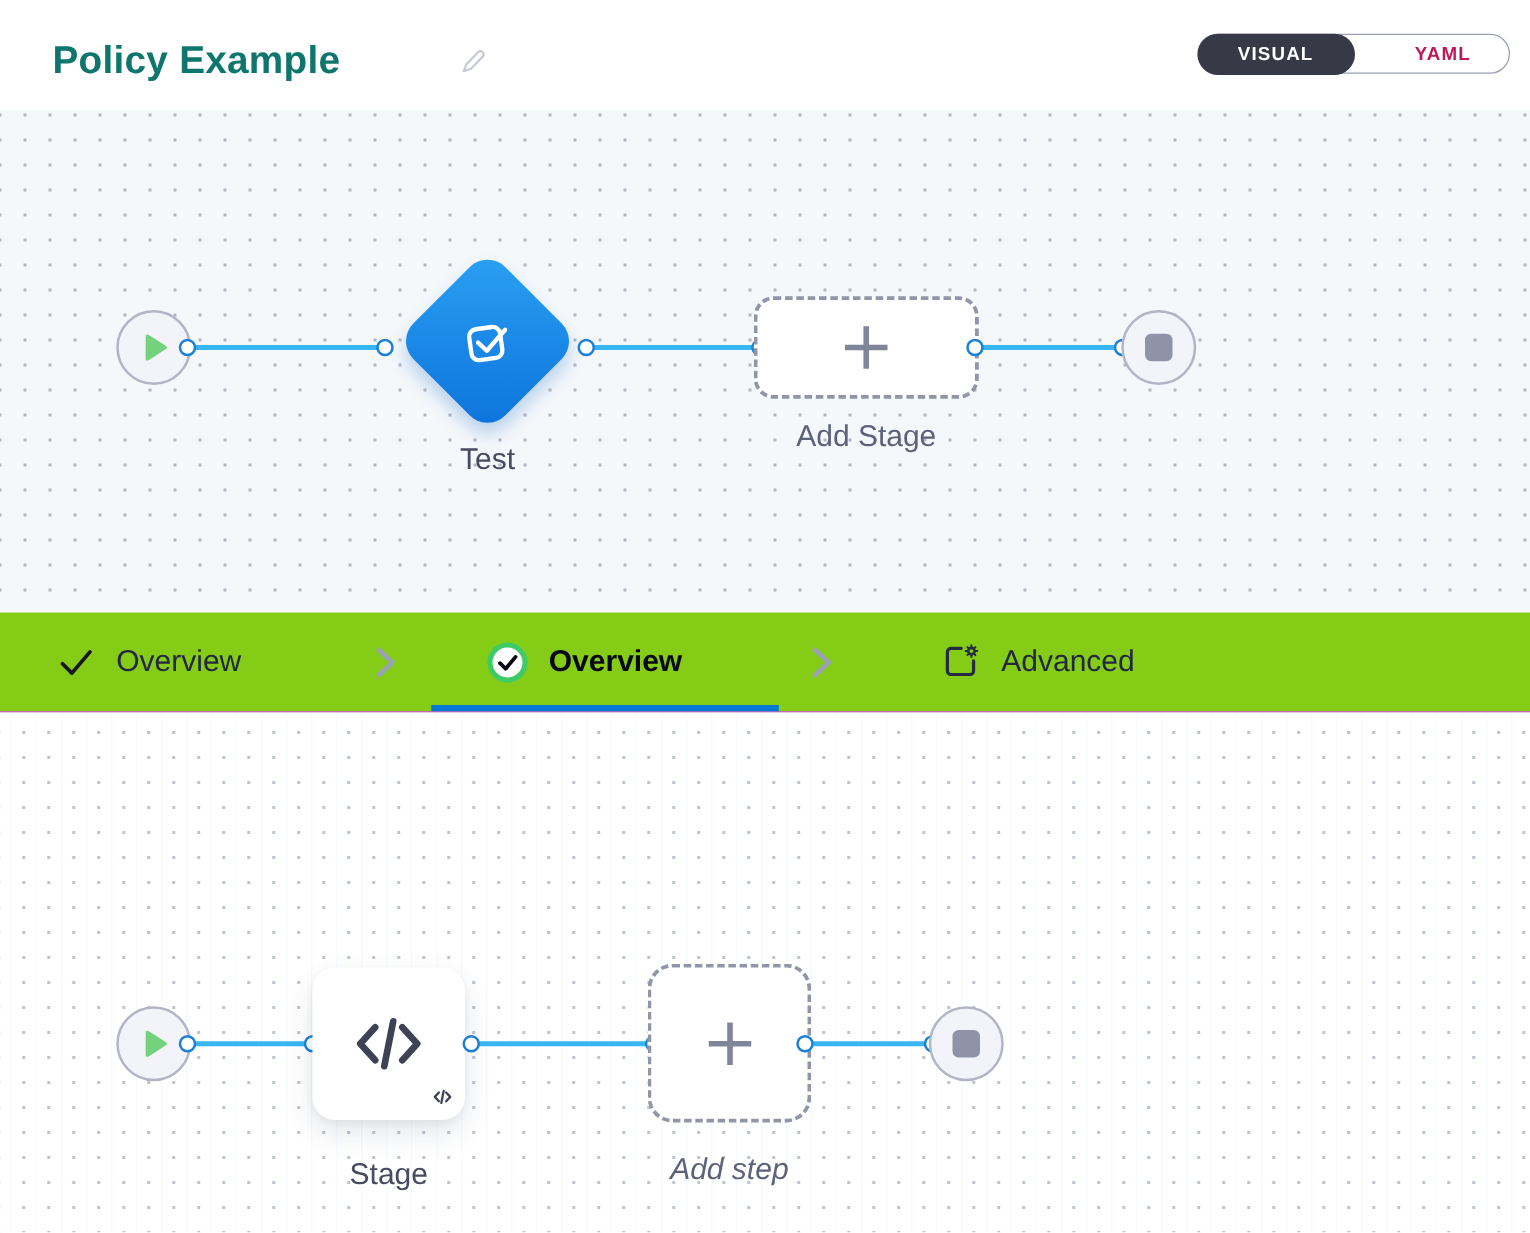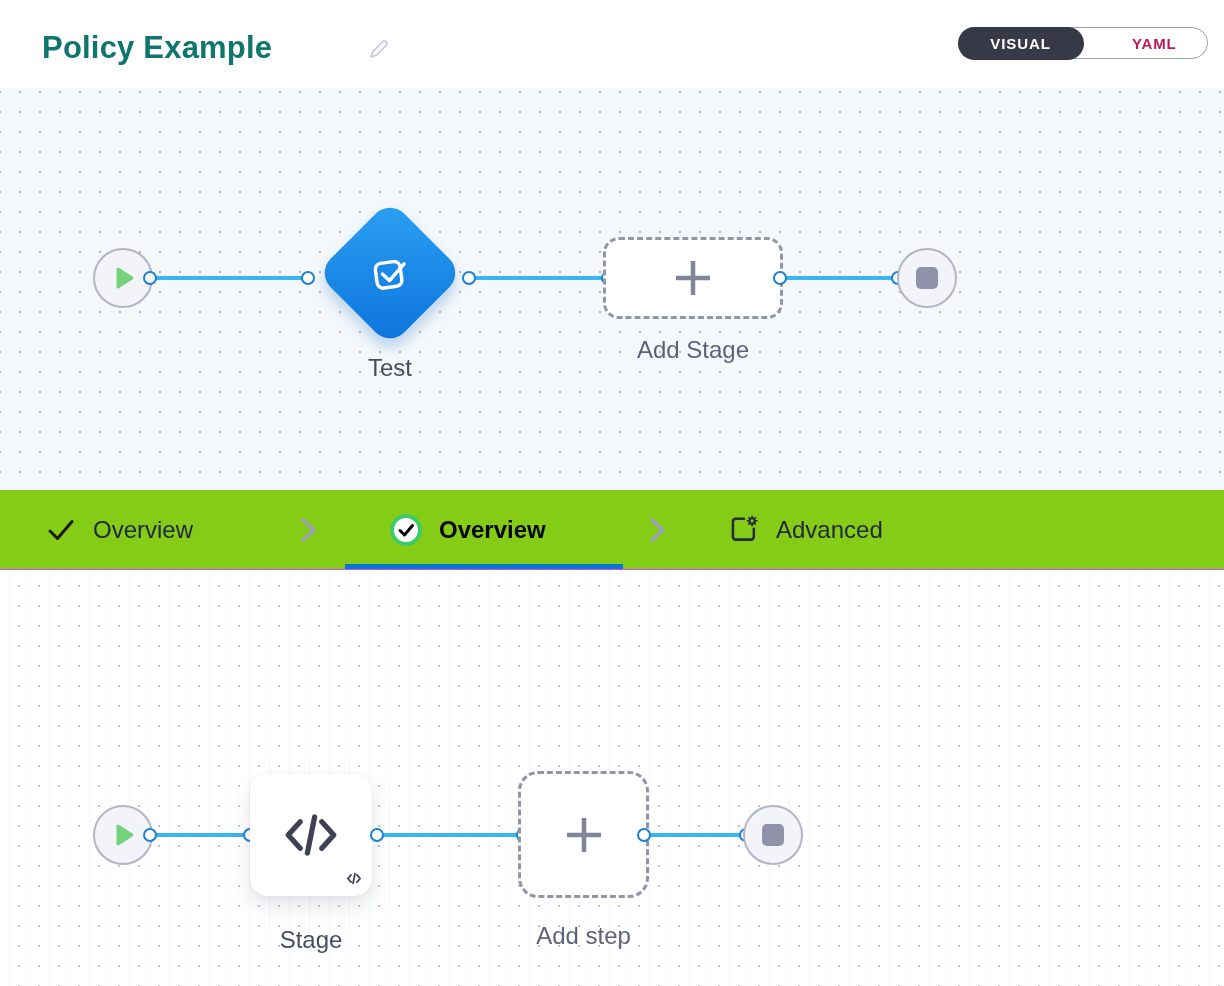--- a/index.html
+++ b/index.html
@@ -62,21 +62,21 @@
   .step-badge { position:absolute; right:9px; bottom:7px; }
 
   
   .tabbar { position:relative; width:100%; height:80px; background:#84cc16;
     border-bottom:1px solid #d946ef; }
   .tab { position:absolute; top:0; height:80px; display:flex; align-items:center;
     gap:16px; cursor:pointer; }
   .tab-label { font-size:24px; color:#232840; }
   .tab-ov { left:45px; }
   .tab-ex { left:389px; }
-  .tab-ad { left:728px; }
+  .tab-ad { left:753px; }
   .tab-ex .tab-label { font-weight:700; color:#07070f; }
   .tab-sep { position:absolute; top:25px; }
   .sep1 { left:296px; } .sep2 { left:645px; }
   .tab-underline { position:absolute; left:345px; bottom:0; width:278px; height:5px;
     background:#0278d5; }
 </style>
 </head>
 <body>
 
 <div class="header">
@@ -203,21 +203,21 @@
 
   <div class="link" style="left:377px; top:263px; width:146px;"></div>
   <div class="port" style="left:370px; top:258px;"></div>
   <div class="port" style="left:516px; top:258px;"></div>
 
   <div class="dashed-node add-step">
     <svg width="40" height="40" viewBox="0 0 40 40">
       <path d="M20 3 V37 M3 20 H37" stroke="#81859a" stroke-width="4.5"></path>
     </svg>
   </div>
-  <div class="node-label muted-label" style="left:518px; top:352px; width:131px;">Add step</div>
+  <div class="node-label muted-label" style="left:518px; top:352px; width:131px;font-style:italic;">Add step</div>
 
   <div class="link" style="left:644px; top:263px; width:102px;"></div>
   <div class="port" style="left:637px; top:258px;"></div>
   <div class="port" style="left:739px; top:258px;"></div>
 
   <div class="anchor-node" style="left:743px; top:235px;">
     <div class="stop-square"></div>
   </div>
 </div>
 

